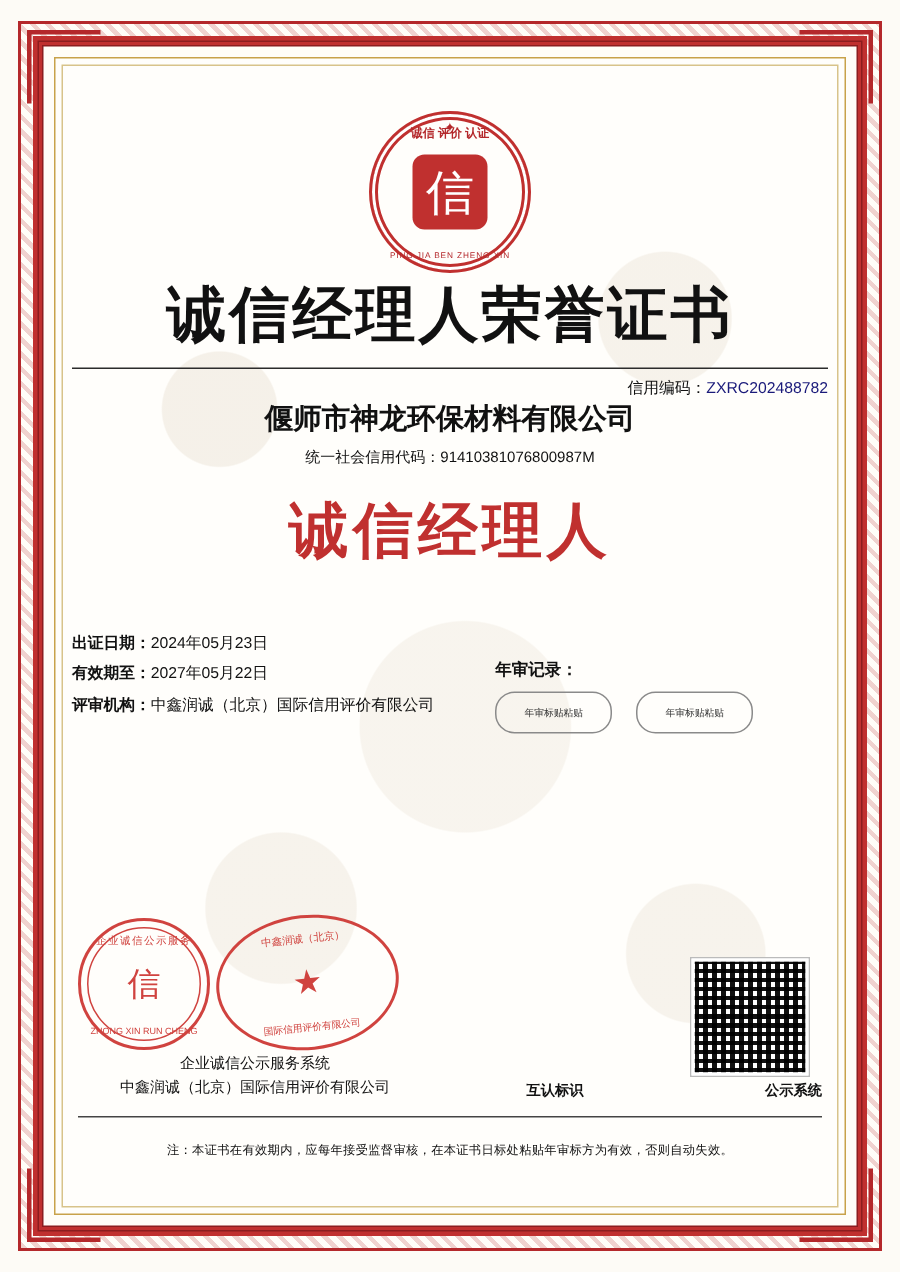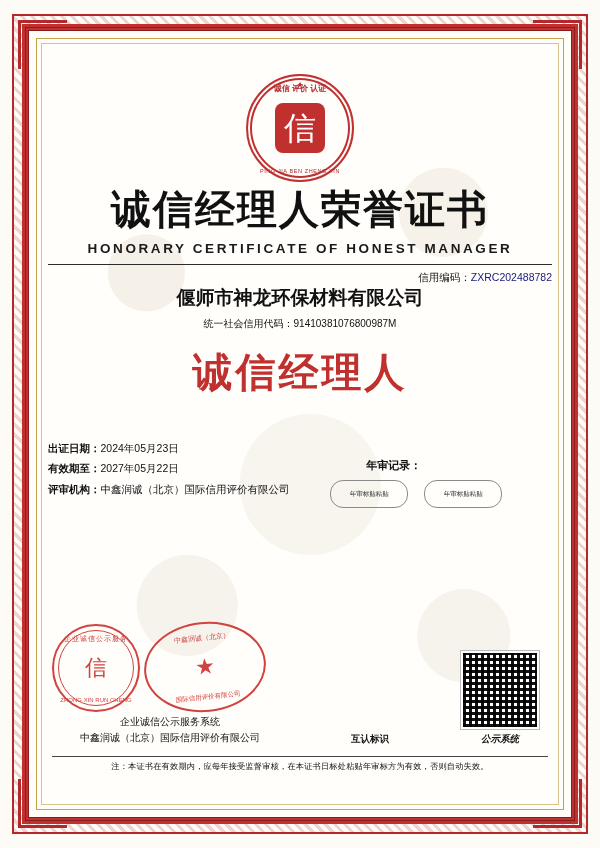--- a/index.html
+++ b/index.html
@@ -233,21 +233,20 @@
   .info-left .row span.k { font-weight: bold; }
   .info-right {
     width: 44%;
     padding-top: 20px;
   }
   .info-right .label {
     font-size: 11px;
     font-weight: bold;
     color: #111;
     margin-bottom: 7px;
-    margin-left: 36px;
   }
   .stamp-slots {
     display: flex;
     gap: 16px;
   }
   .slot {
     width: 76px;
     height: 26px;
     border: 1px solid #8a8a8a;
     border-radius: 13px;
@@ -342,23 +341,22 @@
     display: flex;
     align-items: center;
     justify-content: center;
     font-family: "DejaVu Sans", sans-serif;
     font-weight: bold;
     font-size: 19px;
     color: #1d4fa0;
     letter-spacing: 1px;
   }
   .qr-block {
-    text-align: center;
+    text-align: right;
     width: 96px;
-    font-style: italic;
   }
   .qr {
     width: 74px;
     height: 74px;
     margin: 0 auto;
     background-color: #fff;
     background-image:
       repeating-linear-gradient(90deg, #111 0 3px, #fff 3px 6px),
       repeating-linear-gradient(0deg, #111 0 3px, #fff 3px 6px);
     background-blend-mode: multiply;
@@ -377,21 +375,21 @@
     color: #111;
     line-height: 1.6;
     margin-top: 2px;
   }
   .seal-col {
     width: 236px;
   }
   .note {
     margin: 10px 4px 0;
     border-top: 1px solid #444;
-    padding-top: 4px;
+    padding-top: 16px;
     font-size: 8.2px;
     color: #111;
     text-align: center;
     letter-spacing: 0.2px;
   }
 </style>
 </head>
 <body>
 
 <div class="page">
@@ -411,21 +409,20 @@
     <div class="emblem-wrap">
       <div class="emblem">
         <div class="spark">✦</div>
         <div class="top-arc">诚信 评价 认证</div>
         <div class="core">信</div>
         <div class="bottom-arc">PING JIA BEN ZHENG XIN</div>
       </div>
     </div>
 
     <div class="title-cn">诚信经理人荣誉证书</div>
-    <div class="title-en">HONORARY CERTIFICATE OF HONEST MANAGER</div>
     <div class="rule"></div>
 
     <div class="cert-no">
       <span>信用编码：</span><span class="val">ZXRC202488782</span>
     </div>
 
     <div class="company">偃师市神龙环保材料有限公司</div>
     <div class="uscc">统一社会信用代码：91410381076800987M</div>
 
     <div class="honor">诚信经理人</div>

